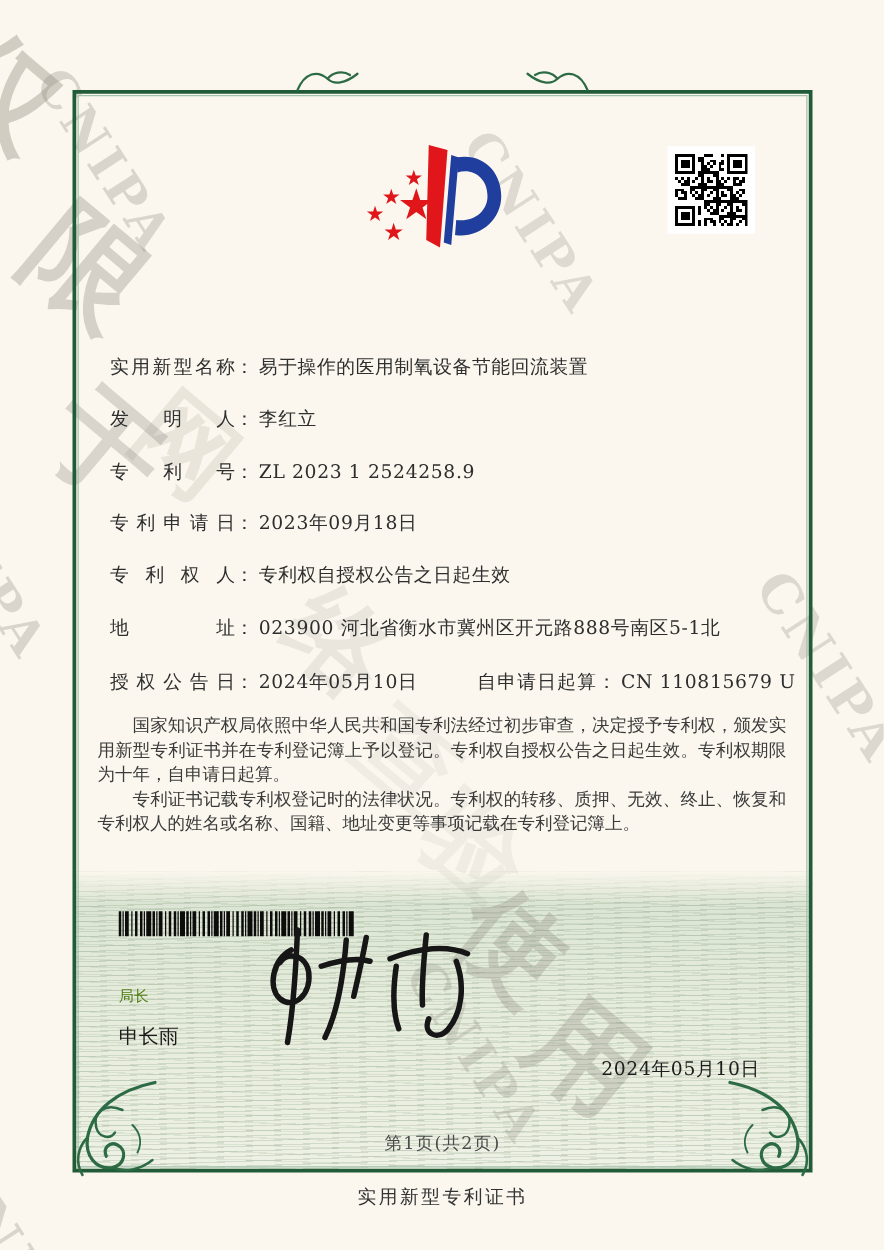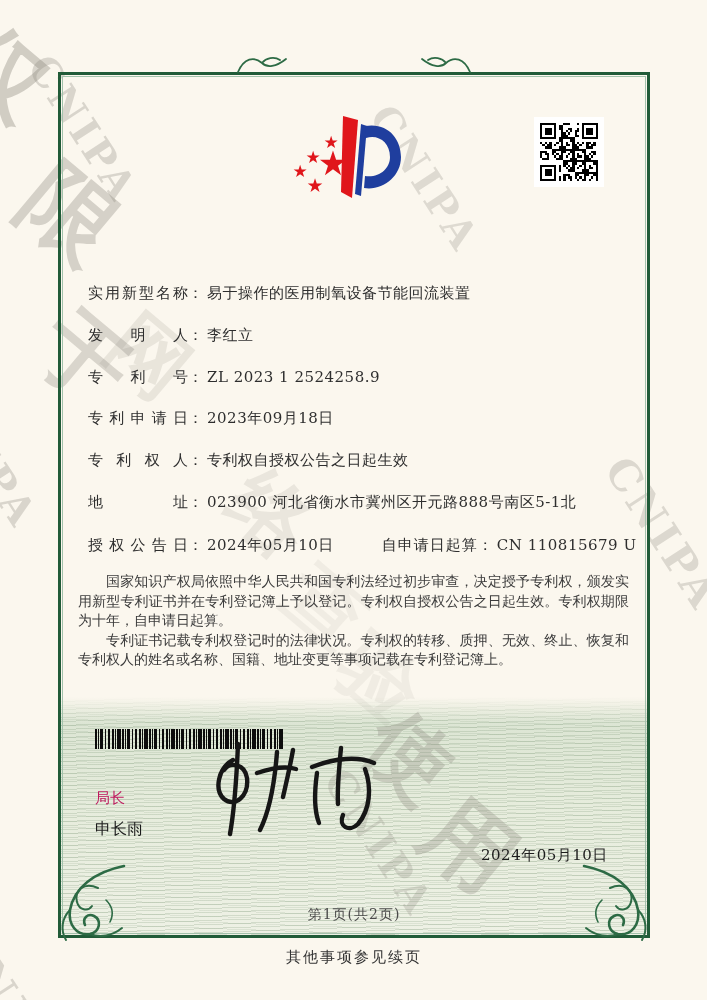--- a/index.html
+++ b/index.html
@@ -48,21 +48,21 @@
   .pair2 .lbl2{letter-spacing:1px;}
 
   .body-text{position:absolute;left:78px;top:572px;width:551px;z-index:3;
       font-family:"DejaVu Serif",serif;font-size:14px;line-height:19.5px;color:#3b3b3b;
       text-align:justify;}
   .body-text p{margin:0;text-indent:2em;}
 
   #barcode{position:absolute;left:95px;top:729px;width:190px;height:20px;font-size:0;}
   #barcode div{display:inline-block;height:100%;background:#0c0c0c;vertical-align:top;}
 
-  .director-label{position:absolute;left:95px;top:789px;font-size:15px;color:#be185d;}
+  .director-label{position:absolute;left:95px;top:789px;font-size:12px;color:#4d7c0f;}
   .director-name{position:absolute;left:95px;top:819px;font-size:16px;color:#1b1b1b;}
   .signature{position:absolute;left:205px;top:738px;}
   .issue-date{position:absolute;left:481px;top:846px;font-family:"DejaVu Serif",serif;
       font-size:15px;color:#1d1d1d;letter-spacing:0.5px;}
   .page-indicator{position:absolute;left:58px;top:906px;width:592px;text-align:center;
       font-family:"DejaVu Serif",serif;font-size:14px;color:#4a4a4a;letter-spacing:1px;}
   .footer-note{position:absolute;left:58px;top:948px;width:592px;text-align:center;
       font-family:"DejaVu Serif",serif;font-size:15px;color:#333;letter-spacing:2px;}
 </style>
 </head>
@@ -448,14 +448,14 @@
         <path d="M112,35 C109,56 109,72 114,85"></path>
         <path d="M160,31 C167,50 165,72 153,86 C144,95 133,88 138,77"></path>
       </g>
     </svg>
 
     <div class="issue-date">2024年05月10日</div>
 
     <div class="page-indicator">第1页(共2页)</div>
   </div>
 
-  <div class="footer-note">其他事项参见续页</div>
+  <div class="footer-note">实用新型专利证书</div>
 </div>
 
 </body></html>

